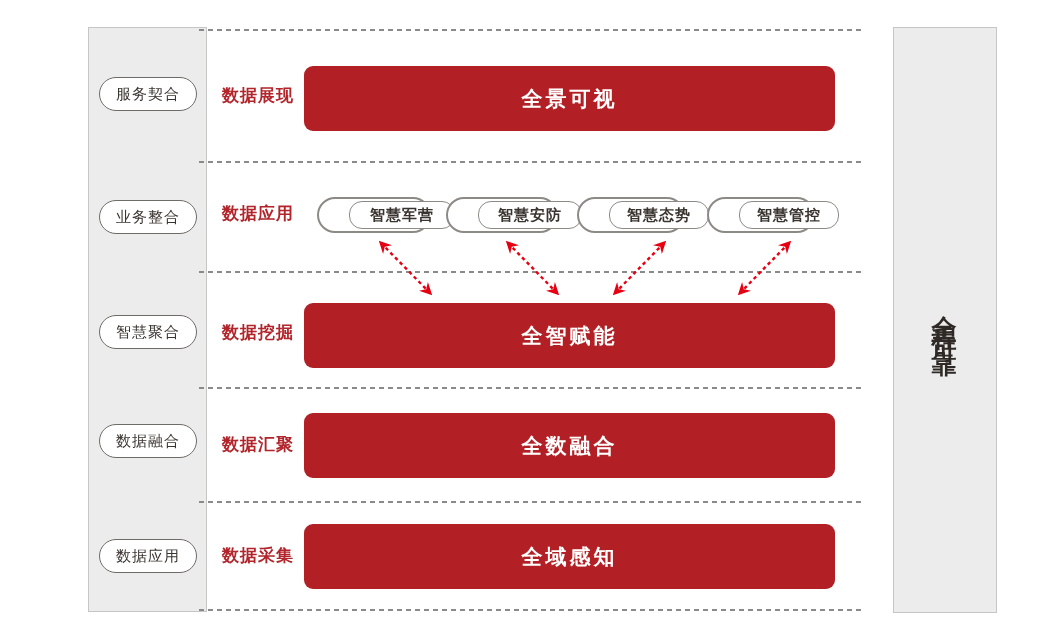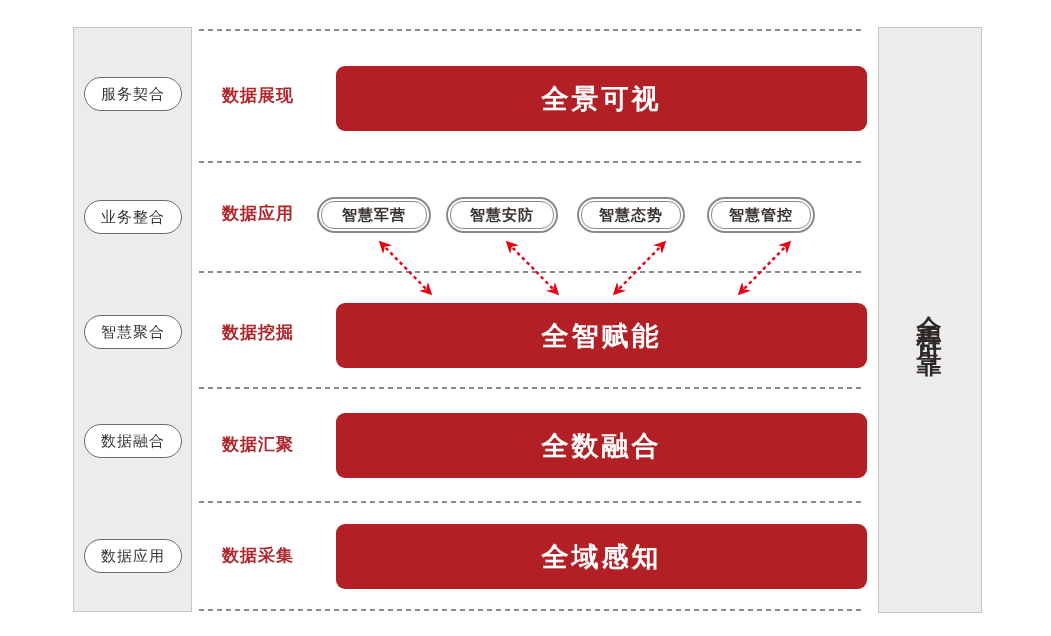--- a/index.html
+++ b/index.html
@@ -3,21 +3,21 @@
 <meta charset="utf-8">
 <style>
   * { margin:0; padding:0; box-sizing:border-box; }
   html,body { background:#ffffff; font-family:"Liberation Sans", sans-serif; }
   .canvas {
     position:relative; width:1051px; height:636px; background:#ffffff;
     overflow:hidden;
   }
   
   .side-panel {
-    position:absolute; background:#ececec; border:1px solid #c6c6c4;
+    position:absolute; background:#ececec; border:1px solid #c6c6c4;margin-left:15px;
   }
   .left-panel  { left:73px;  top:27px; width:119px; height:585px; }
   .right-panel { left:878px; top:27px; width:104px; height:586px;
                  display:flex; align-items:center; justify-content:center; }
   .side-pill {
     position:absolute; left:10px; width:98px; height:34px;
     background:#ffffff; border:1px solid #6f6b67; border-radius:17px;
     display:flex; align-items:center; justify-content:center;
     font-size:15px; color:#3a3431; letter-spacing:1px;
   }
@@ -31,36 +31,36 @@
     background:repeating-linear-gradient(90deg,#8a8a8a 0 5px,transparent 5px 9px);
   }
   
   .stage-label {
     position:absolute; left:222px; height:24px; line-height:24px;
     font-size:17px; font-weight:bold; color:#b1252b; letter-spacing:1px;
     white-space:nowrap;
   }
   
   .bar {
-    position:absolute; left:336px; width:531px; height:65px;
+    position:absolute; left:304px; width:531px; height:65px;
     background:#b22025; border-radius:9px;
     display:flex; align-items:center; justify-content:center;
-    color:#ffffff; font-size:27px; font-weight:bold; letter-spacing:3px;
+    color:#ffffff; font-size:21px; font-weight:bold; letter-spacing:3px;
   }
   
   .app-pill {
     position:absolute; top:197px; height:36px;
     background:#ffffff; border:2px solid #8d8a86; border-radius:18px;
     padding:2px;
   }
   .app-pill-inner {
     width:100%; height:100%;
     border:1px solid #8d8a86; border-radius:13px; background:#ffffff;
     display:flex; align-items:center; justify-content:center;
-    font-size:15px; font-weight:bold; color:#3a3431; letter-spacing:1px;
+    font-size:15px; font-weight:bold; color:#3a3431; letter-spacing:1px;margin-left:28px;
   }
   
   .arrow-layer { position:absolute; left:0; top:0; pointer-events:none; }
 </style>
 </head>
 <body>
 
 <div class="canvas">
 
   <div class="side-panel left-panel">

